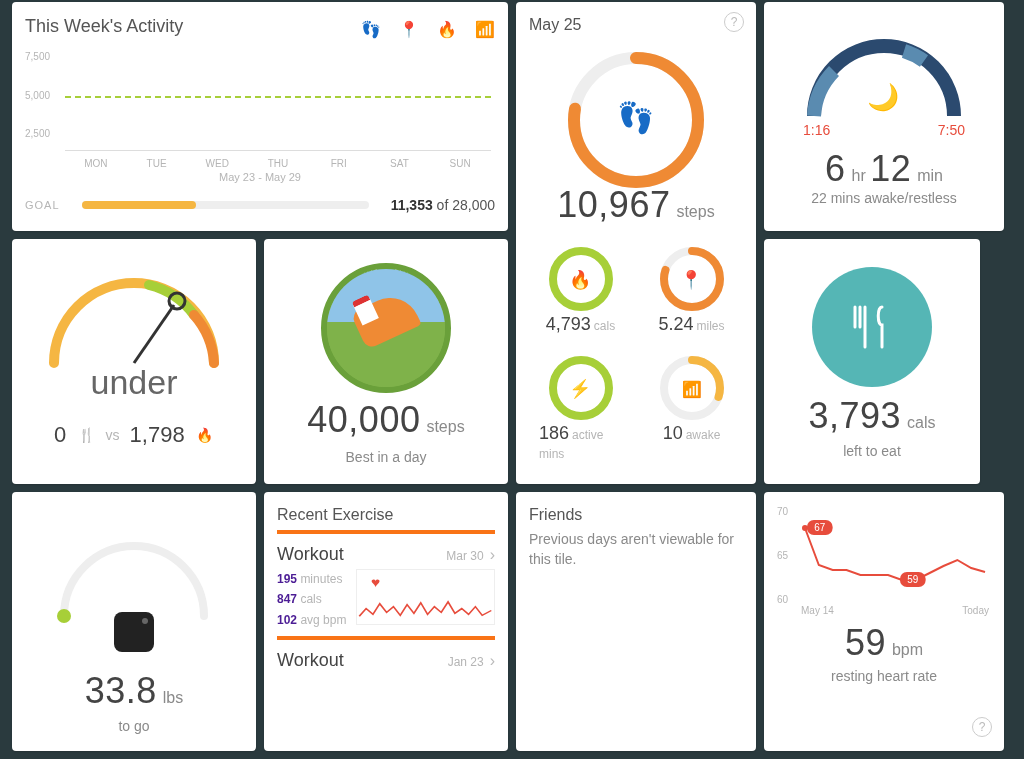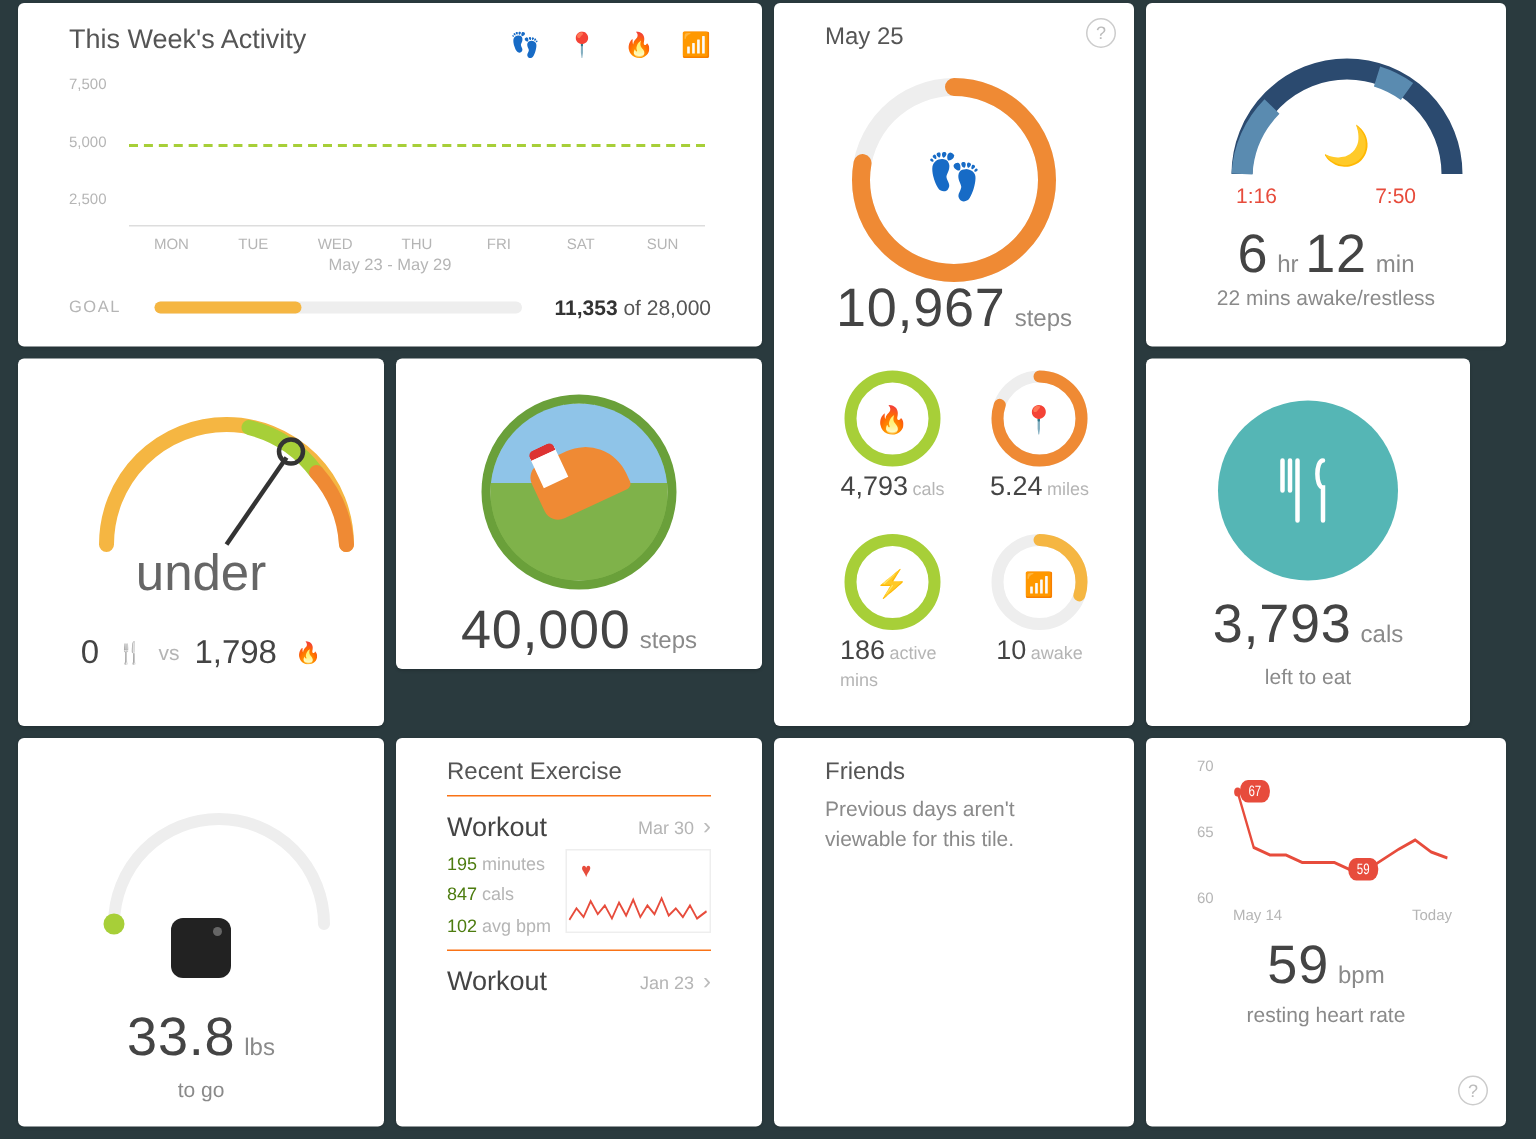--- a/index.html
+++ b/index.html
@@ -13,27 +13,27 @@
     --lime:#a7cf38;
     --teal:#55b6b5;
     --green:#8dc63f;
     --red:#e74c3c;
     --yellow:#f5b642;
     --blue:#2b4a6f;
   }
   *{box-sizing:border-box;font-family:"Helvetica Neue",Arial,sans-serif;font-weight:300}
   html,body{margin:0;padding:0;background:var(--page-bg)}
   .board{width:1024px;height:759px;background:var(--page-bg);position:relative;padding-left:12px;padding-top:2px}
-  .card{position:absolute;background:var(--card-bg);border-radius:4px;box-shadow:0 1px 2px rgba(0,0,0,.15);padding:14px 34px;color:var(--text);overflow:hidden}
+  .card{position:absolute;background:var(--card-bg);border-radius:4px;box-shadow:0 1px 2px rgba(0,0,0,.15);padding:14px 13px;color:var(--text);overflow:hidden}
   
   .c-activity {left:12px;  top:2px;   width:496px; height:229px}
   .c-steps    {left:516px; top:2px;   width:240px; height:482px}
   .c-sleep    {left:764px; top:2px;   width:240px; height:229px}
   .c-calbal   {left:12px;  top:239px; width:244px; height:245px}
-  .c-badge    {left:264px; top:239px; width:244px; height:207px}
+  .c-badge    {left:264px; top:239px; width:244px; height:245px}
   .c-food     {left:764px; top:239px; width:216px; height:245px}
   .c-weight   {left:12px;  top:492px; width:244px; height:259px}
   .c-exercise {left:264px; top:492px; width:244px; height:259px}
   .c-friends  {left:516px; top:492px; width:240px; height:259px}
   .c-heart    {left:764px; top:492px; width:240px; height:259px}
   
   .title{font-size:18px;color:var(--text);margin:0 0 6px}
   .big{font-size:36px;color:#444;letter-spacing:.5px}
   .unit{font-size:16px;color:var(--text-light);margin-left:6px}
   .sub{font-size:14px;color:var(--text-light)}
@@ -80,28 +80,28 @@
   .badge-circle{width:130px;height:130px;border-radius:50%;background:radial-gradient(circle at 50% 55%, #7fb24a 0 62px, #6aa03a 62px 65px, transparent 65px);margin:10px auto 6px;position:relative;overflow:hidden;border:6px solid #6aa03a}
   .badge-inner{position:absolute;inset:0;background:linear-gradient(#8fc4e8 0 45%, #7fb24a 45% 100%)}
   .shoe{position:absolute;width:60px;height:40px;left:50%;top:42%;transform:translate(-50%,-50%) rotate(-25deg);background:var(--orange);border-radius:10px 30px 4px 10px}
   .shoe:before{content:"";position:absolute;top:-10px;left:6px;width:18px;height:20px;background:#fff;border-top:6px solid #d33;border-radius:4px 4px 0 0}
   
   .food-circle{width:120px;height:120px;border-radius:50%;background:var(--teal);margin:14px auto 8px;display:flex;align-items:center;justify-content:center;color:#fff}
   
   .aria{width:40px;height:40px;background:#222;border-radius:8px;margin:0 auto;position:relative;top:-24px}
   .aria:after{content:"";position:absolute;top:6px;right:6px;width:6px;height:6px;background:#666;border-radius:50%}
   
-  .ex-item{border-top:1px solid #f97316;padding:10px 0 6px;cursor:pointer}
+  .ex-item{border-top:4px solid #f97316;padding:10px 0 6px;cursor:pointer}
   .ex-head{display:flex;justify-content:space-between;align-items:center}
   .ex-head .name{font-size:18px;color:#444}
   .ex-head .date{font-size:12px;color:var(--text-lighter)}
   .chev{color:#bbb;margin-left:6px}
   .ex-body{display:flex;gap:10px;margin-top:4px}
   .ex-stats{font-size:12px;color:var(--text-lighter);line-height:1.7}
-  .ex-stats b{color:#4d7c0f;font-weight:400}
+  .ex-stats b{color:#4c1d95;font-weight:700}
   .hr-spark{flex:1;border:1px solid #eee;height:56px;position:relative}
   
   .hr-chart{position:relative;height:110px;margin-bottom:6px}
   .hr-y{position:absolute;left:0;top:0;height:100%;width:22px;font-size:10px;color:var(--text-lighter)}
   .hr-plot{position:absolute;left:24px;right:2px;top:4px;bottom:18px}
   .hr-x{position:absolute;left:24px;right:2px;bottom:0;display:flex;justify-content:space-between;font-size:10px;color:var(--text-lighter)}
   .pill{fill:var(--red)}
   .pill-txt{fill:#fff;font-size:10px;font-weight:400}
 </style>
 </head>

